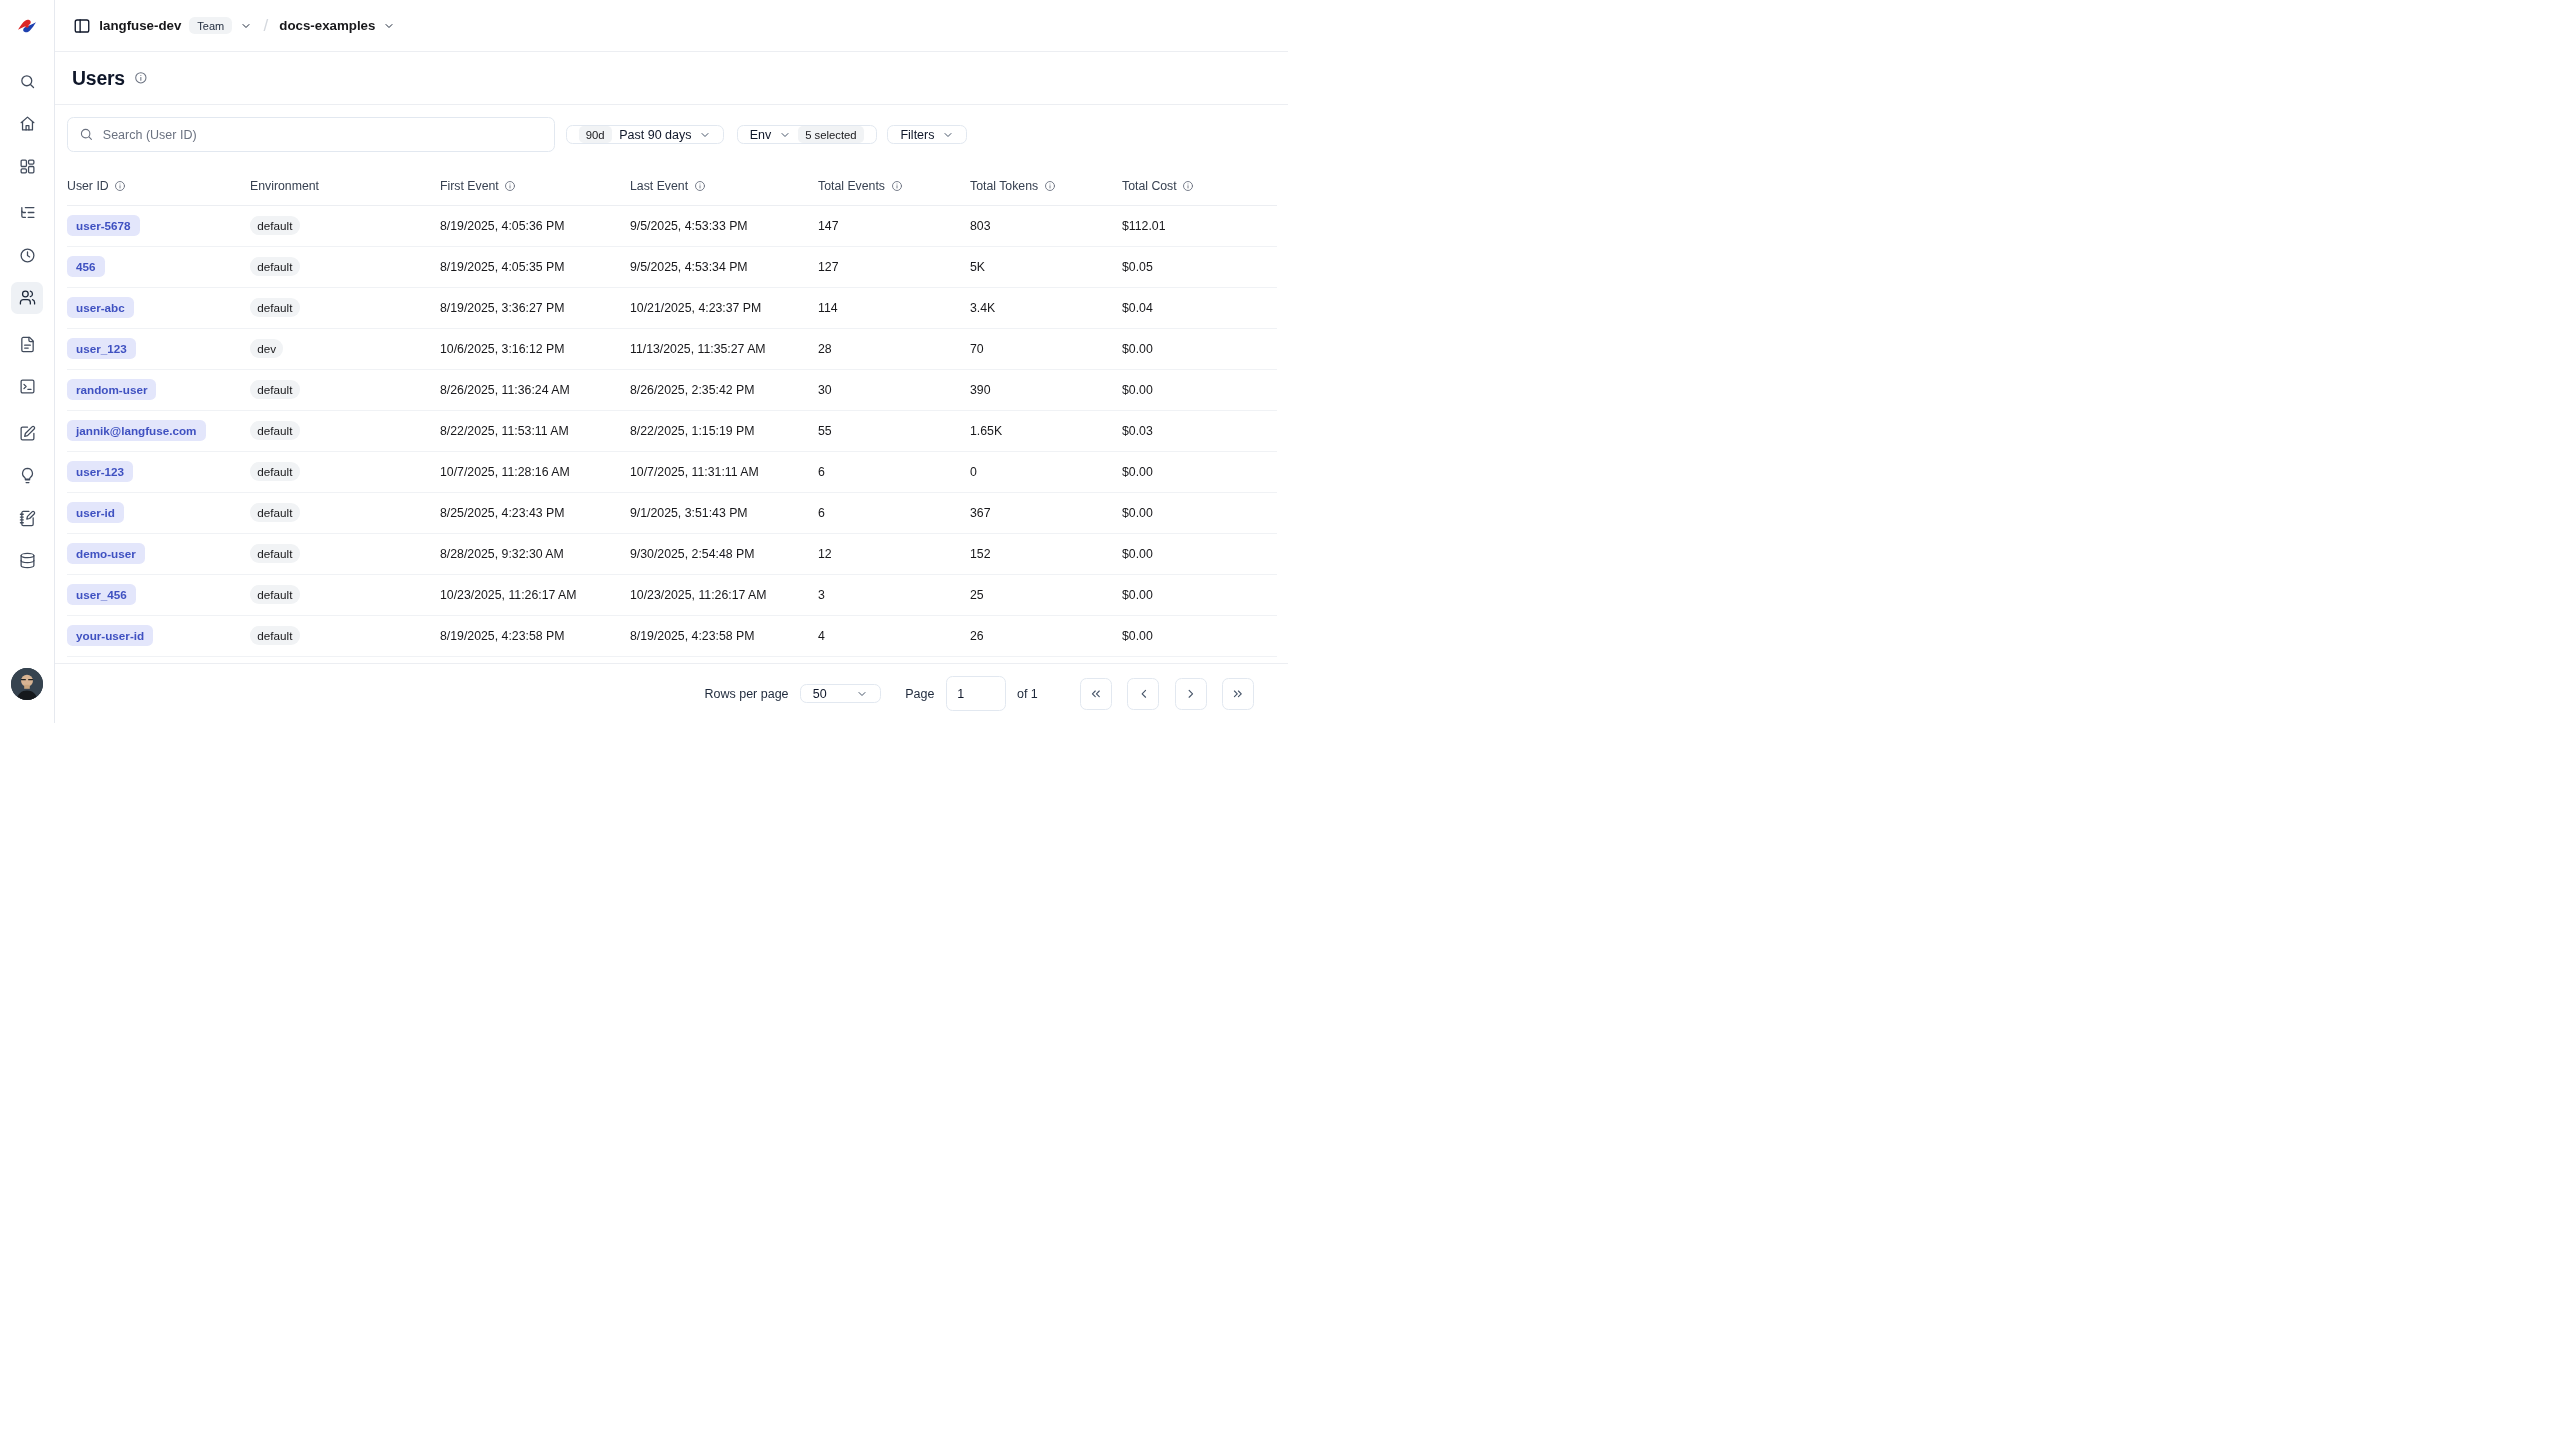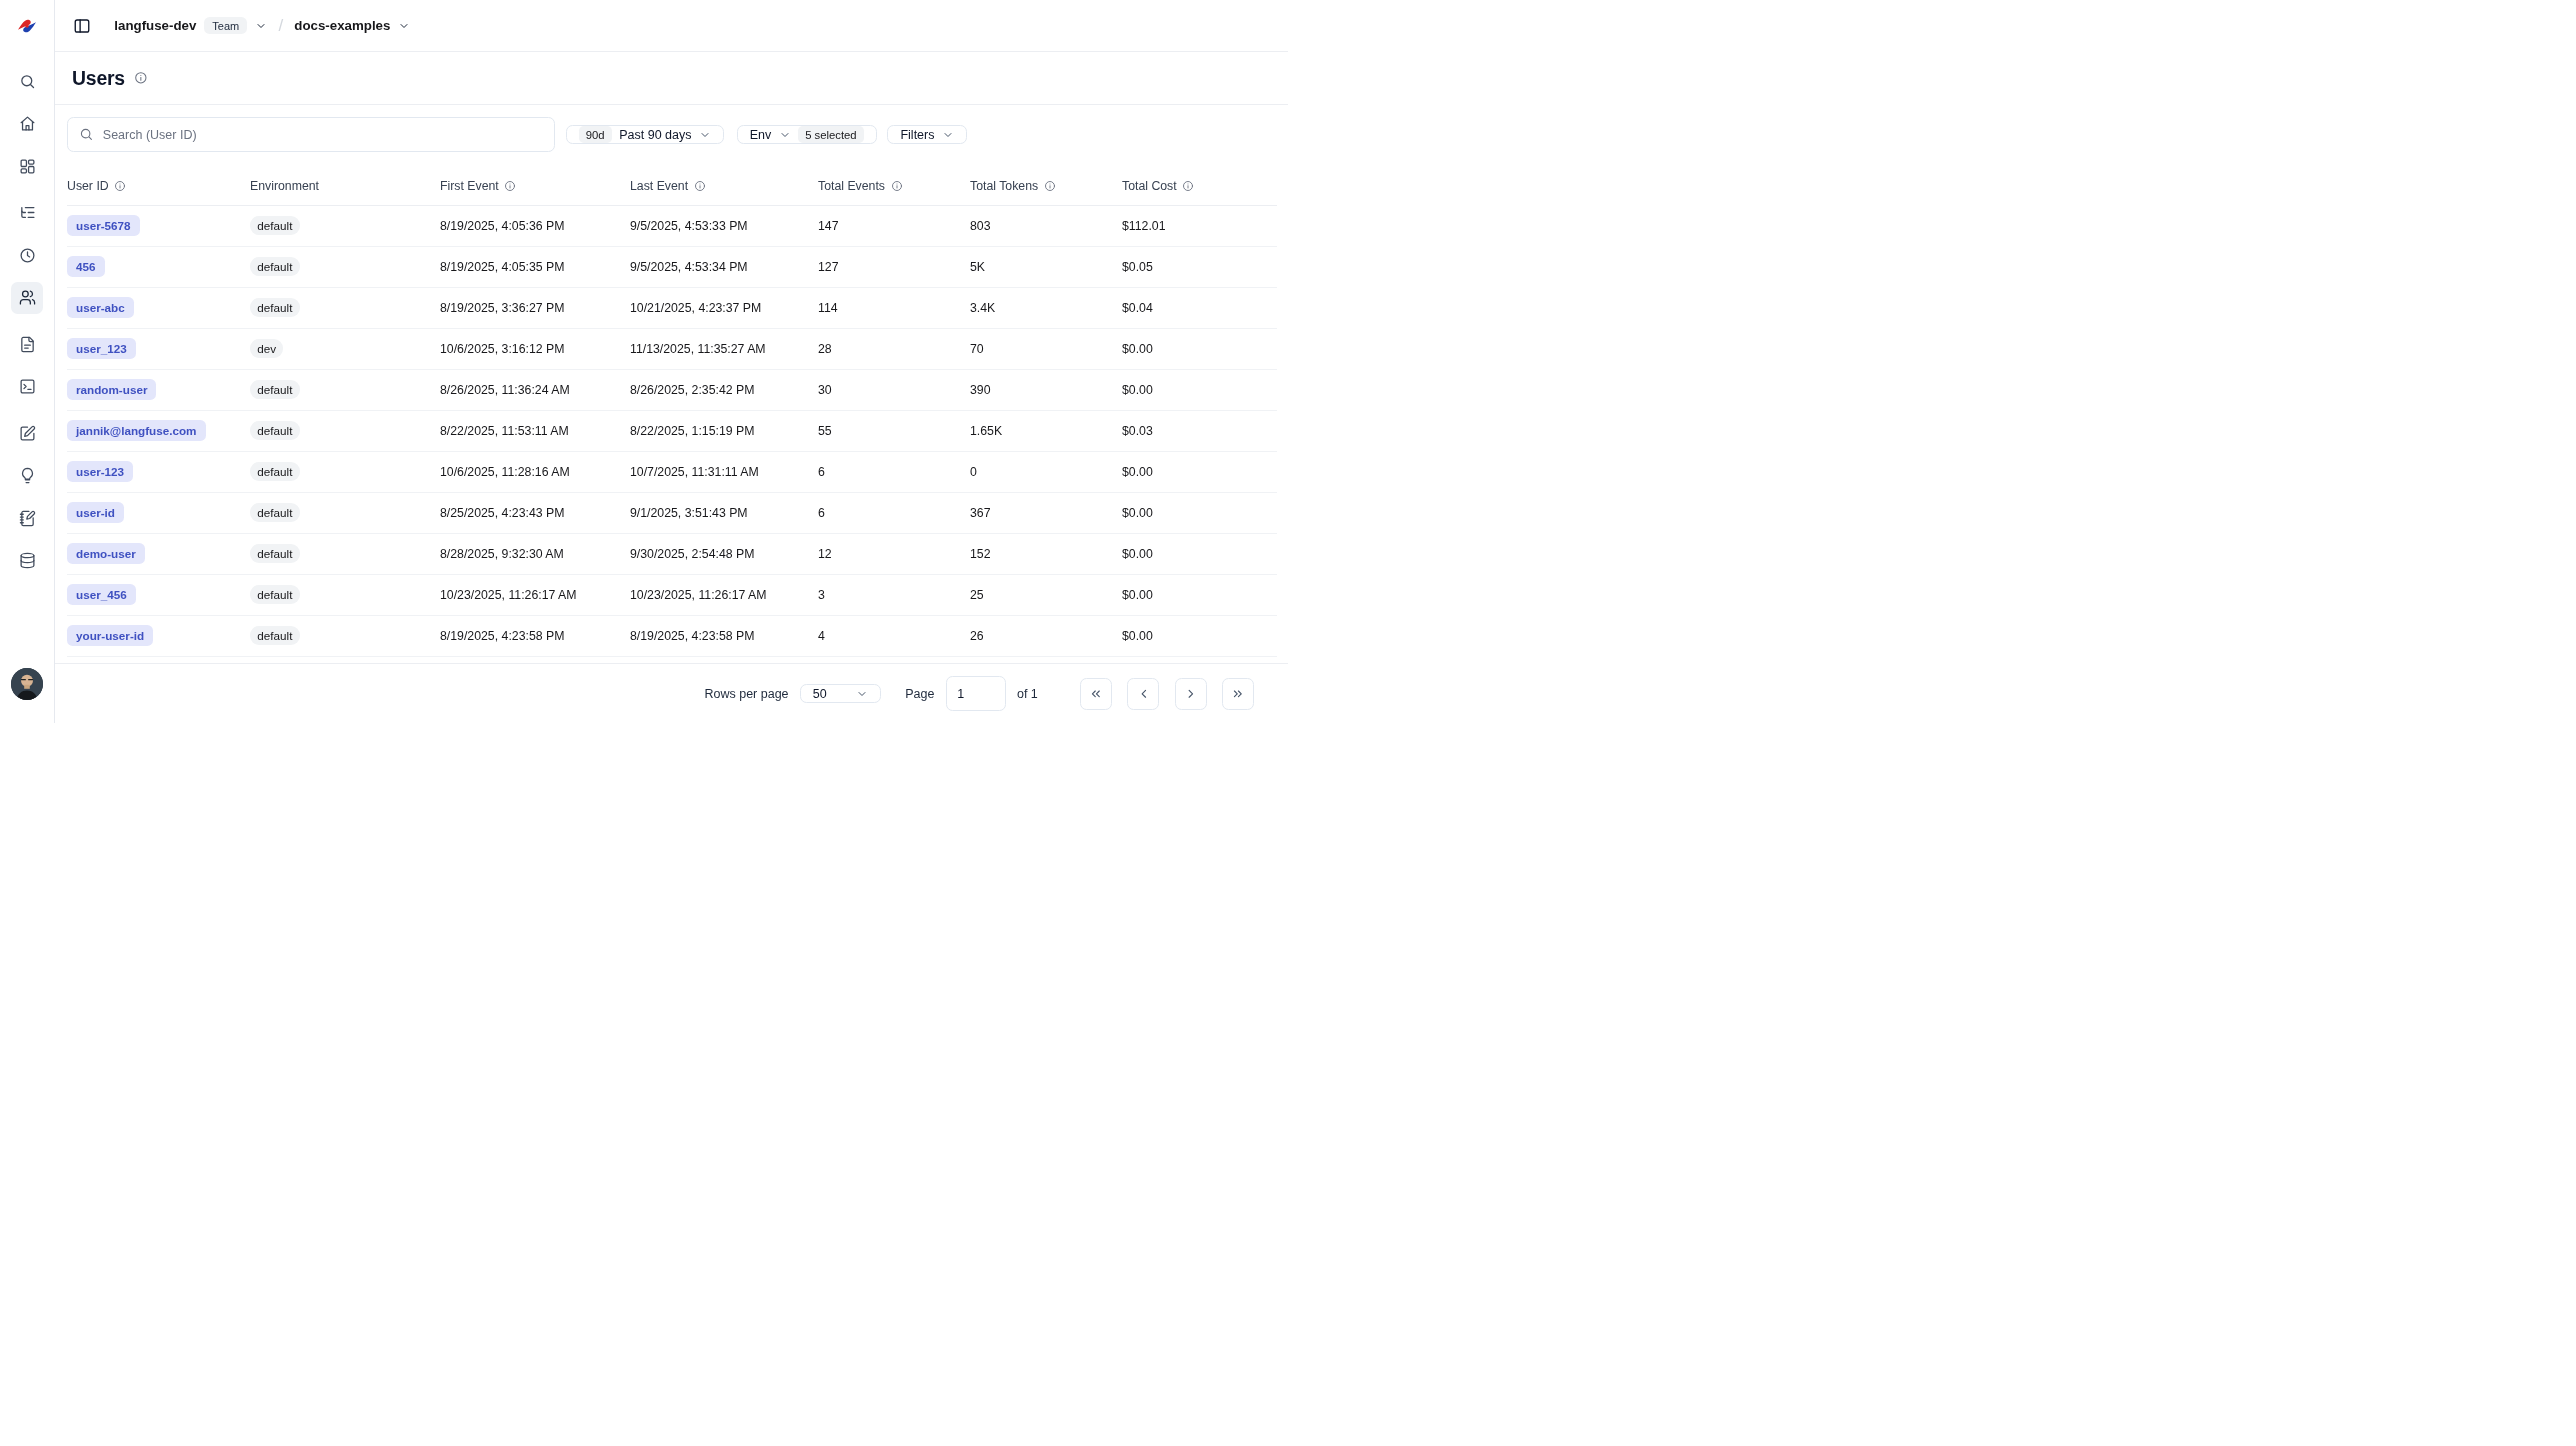--- a/index.html
+++ b/index.html
@@ -32,21 +32,21 @@
   .avatar {
     width: 32px; height: 32px; border-radius: 50%; overflow: hidden;
     margin: 11.3px 0 23.4px; cursor: pointer; flex: none; background: #2c3947;
   }
 
   
   .main { flex: 1; display: flex; flex-direction: column; min-width: 0; }
 
   .topbar {
     height: 52px; min-height: 52px; display: flex; align-items: center;
-    padding: 0 11.3px; gap: 17px; border-bottom: 0.8px solid #eceef2;
+    padding: 0 11.3px; gap: 2px; border-bottom: 0.8px solid #eceef2;
   }
   .toggle-btn {
     width: 31px; height: 31px; border: none; background: transparent; border-radius: 6.5px;
     display: flex; align-items: center; justify-content: center; color: #0f172a; cursor: pointer;
   }
   .crumb { display: flex; align-items: center; gap: 8px; font-size: 13.3px; font-weight: 700; color: #18181b; }
   .team-badge { background: #f1f3f5; border-radius: 5.6px; padding: 2.4px 8px; font-size: 11px; font-weight: 500; color: #1e293b; }
   .slash { color: #d4d8de; font-size: 17px; font-weight: 400; margin: 0 3.2px; }
   .chev { color: #475569; flex: none; }
   .crumb .chev { color: #1e293b; }
@@ -427,21 +427,21 @@
     <td><span class="env-badge">default</span></td>
     <td>8/22/2025, 11:53:11 AM</td>
     <td>8/22/2025, 1:15:19 PM</td>
     <td>55</td>
     <td>1.65K</td>
     <td>$0.03</td>
   </tr>
             <tr>
     <td><span class="uid-badge">user-123</span></td>
     <td><span class="env-badge">default</span></td>
-    <td>10/6/2025, 11:28:16 AM</td>
+    <td>10/7/2025, 11:28:16 AM</td>
     <td>10/7/2025, 11:31:11 AM</td>
     <td>6</td>
     <td>0</td>
     <td>$0.00</td>
   </tr>
             <tr>
     <td><span class="uid-badge">user-id</span></td>
     <td><span class="env-badge">default</span></td>
     <td>8/25/2025, 4:23:43 PM</td>
     <td>9/1/2025, 3:51:43 PM</td>

